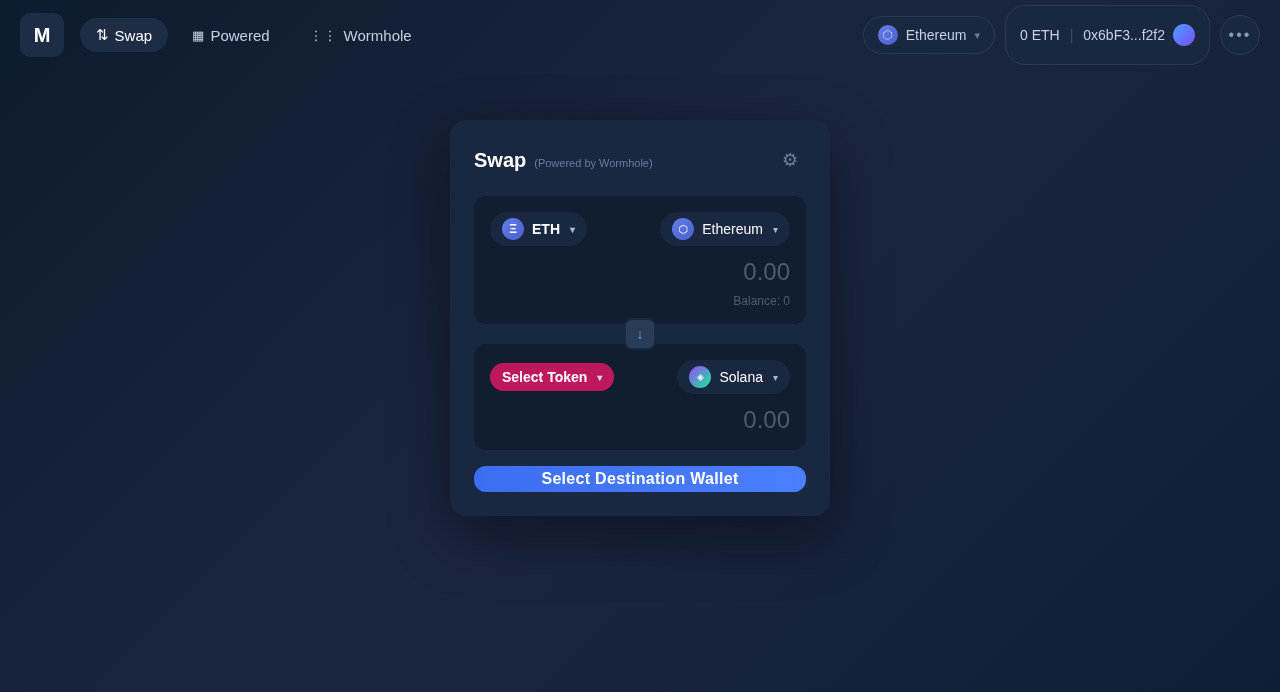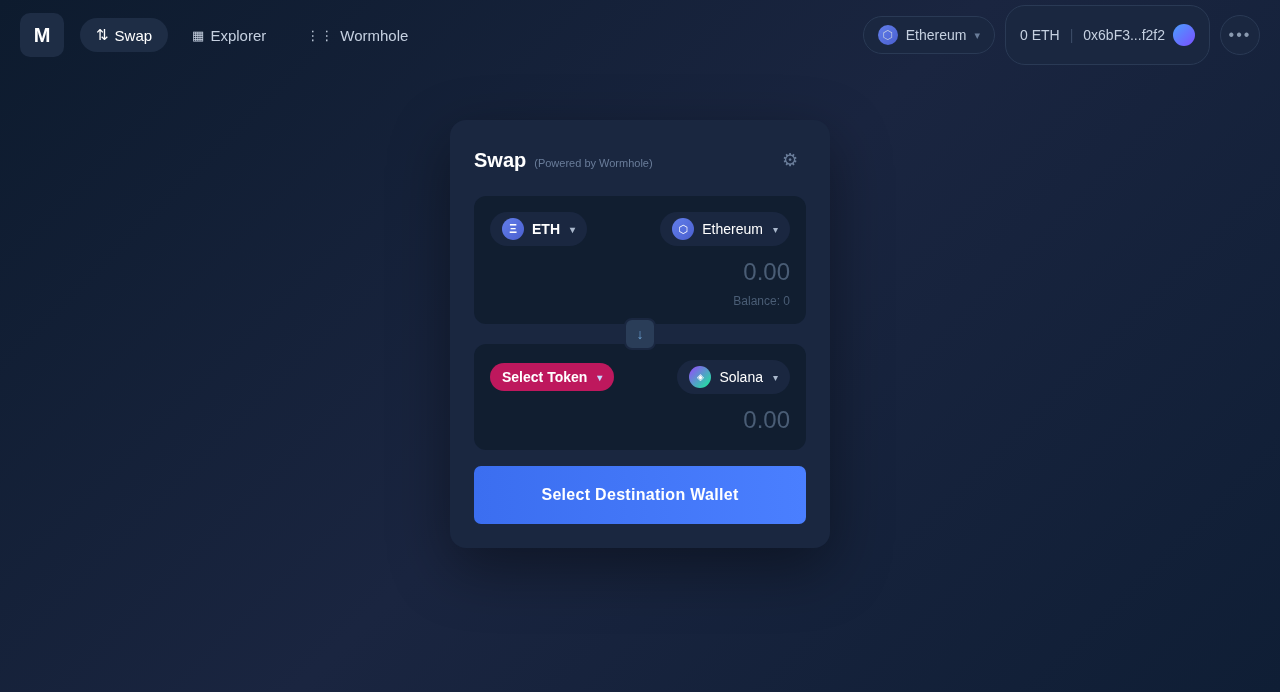--- a/index.html
+++ b/index.html
@@ -293,24 +293,24 @@
       align-items: center;
       justify-content: center;
       cursor: pointer;
       color: #6a9fd0;
       font-size: 14px;
     }
 
     
     .cta-btn {
       width: 100%;
-      padding: 20px;
+      padding: 4px;
       background: linear-gradient(90deg, #3b6ef0, #4a7fff);
       border: none;
-      border-radius: 7px;
+      border-radius: 12px;
       color: #fff;
       font-size: 16px;
       font-weight: 600;
       cursor: pointer;
       margin-top: 16px;
       letter-spacing: 0.3px;
     }
   </style>
 </head>
 <body>
@@ -318,21 +318,21 @@
 <header class="header">
   <div class="logo">M</div>
 
   <div class="nav-item active">
     <span style="font-size:15px;">⇅</span>
     <span>Swap</span>
   </div>
 
   <div class="nav-item">
     <span style="font-size:13px;">▦</span>
-    <span>Explorer</span>
+    <span>Powered</span>
   </div>
 
   <div class="nav-item">
     <span style="font-size:13px; letter-spacing:1px;">⋮⋮</span>
     <span>Wormhole</span>
   </div>
 
   <div class="header-right">
     <div class="network-badge">
       <span class="eth-icon" style="font-size:12px;">⬡</span>

